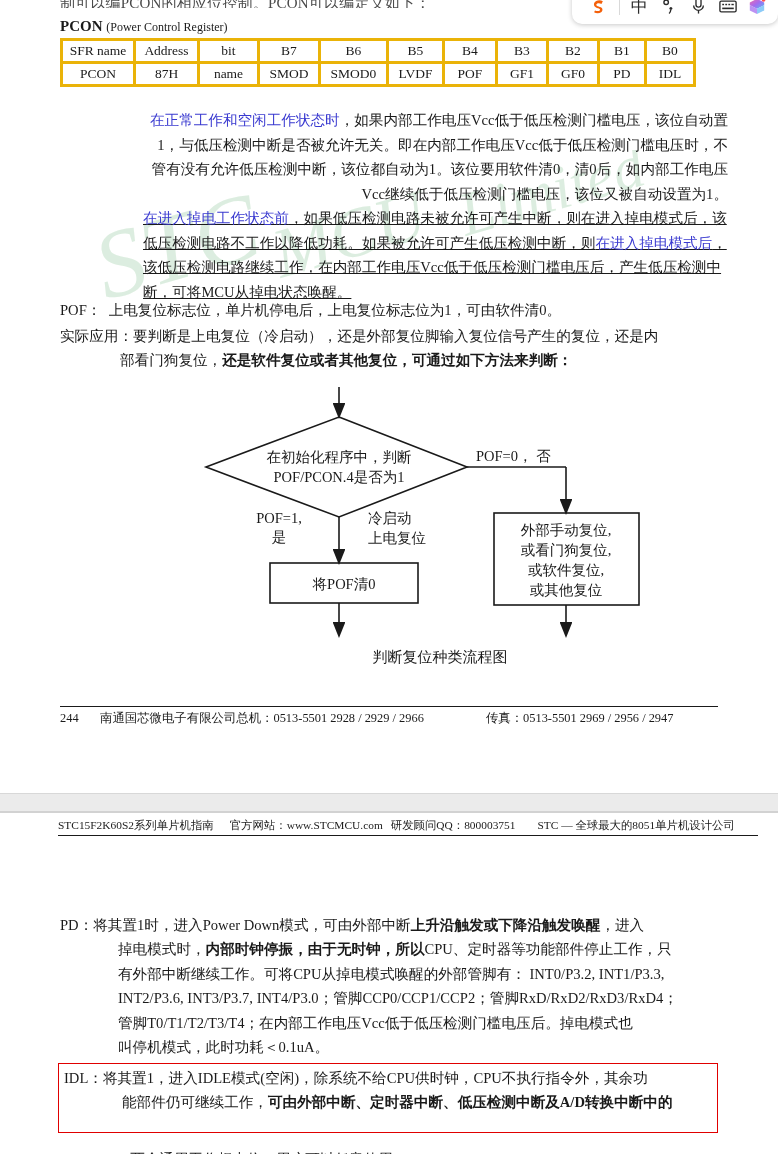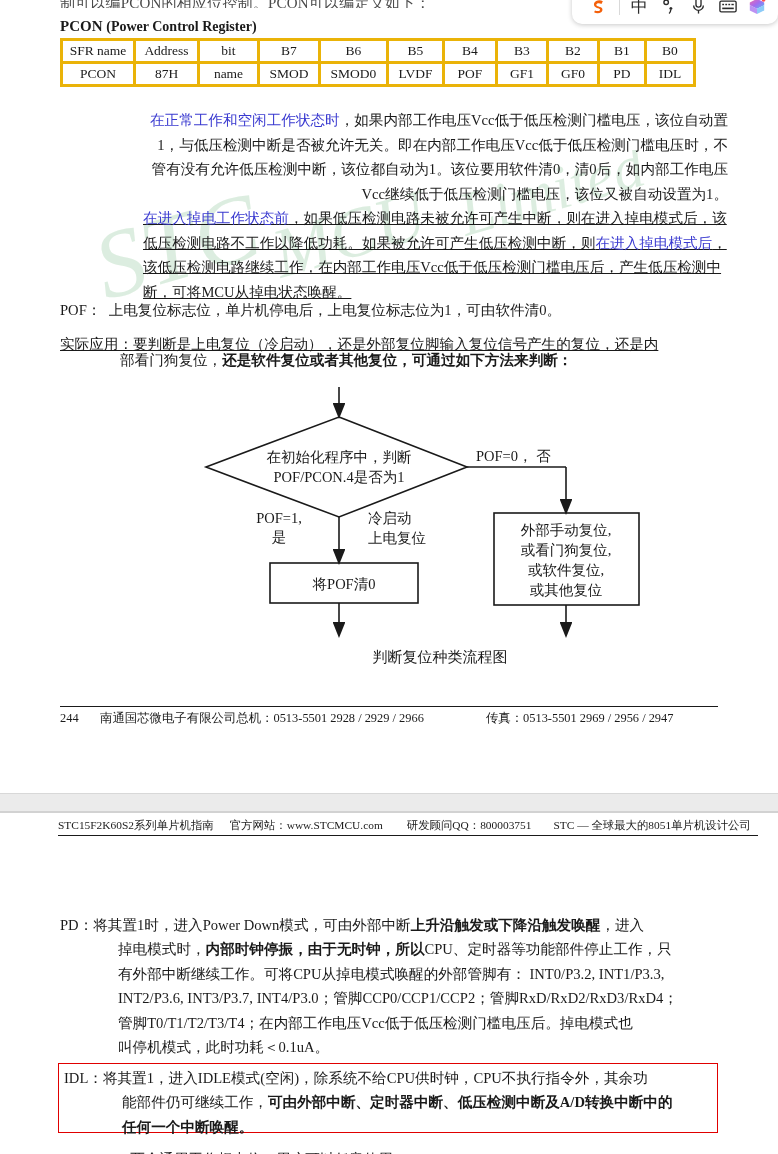--- a/index.html
+++ b/index.html
@@ -27,21 +27,21 @@
   .line { white-space: pre; }
   .clip-top {
     position:absolute; left:60px; top:-6px; width:660px; height:14px;
     overflow:hidden; font-size:15px; color:#4a4a4a; letter-spacing:.2px;
   }
 
   .blk { position:absolute; }
 
   
   #reg-title { left:60px; top:18px; font-size:15px; font-weight:bold; }
-  #reg-title .sub { font-weight:bold; font-size:14px; }
+  #reg-title .sub { font-weight:normal; font-size:12px; }
 
   
   #pcon-table {
     position:absolute; left:60px; top:38px;
     border-collapse: collapse;
     font-size:13.5px;
     table-layout: fixed;
   }
   #pcon-table td {
     border:3px solid #eab308;
@@ -64,21 +64,21 @@
 
   
   .para { font-size:14.6px; line-height:24.5px; }
   .blue { color:#3a3ad0; }
   .bold { font-weight:bold; }
 
   #lvdf-lead   { left:60px;  top:84px;  width:700px; }
   #lvdf-p1     { left:143px; top:108px; width:585px;text-align:right; }
   #lvdf-p2     { left:143px; top:206px; width:585px;text-decoration:underline; }
   #pof-line    { left:60px;  top:298px; width:700px; }
-  #apply-lead  { left:60px;  top:332px; width:700px;text-decoration:underline; }
+  #apply-lead  { left:60px;  top:324px; width:700px; }
   #apply-l2    { left:120px; top:348px; width:640px; }
 
   
   #flow { position:absolute; left:0; top:385px; width:712px; height:300px; }
   #flow svg { display:block; }
   .fcText {
     font-family:"Liberation Serif","DejaVu Serif",serif;
     font-size:14.5px; fill:#1a1a1a;
   }
   .fcCaption {
@@ -100,21 +100,21 @@
   #foot-row .tel  { display:inline-block; }
   #foot-row .fax  { display:inline-block; margin-left:62px; }
 
   
   #hdr-row {
     position:absolute; left:58px; top:5px; width:700px;
     font-size:11.4px; white-space:nowrap; color:#1a1a1a;
   }
   #hdr-row span { display:inline-block; }
   #hdr-row .h2 { margin-left:16px; }
-  #hdr-row .h3 { margin-left:24px; }
+  #hdr-row .h3 { margin-left:8px; }
   #hdr-row .h4 { margin-left:22px; }
   #hdr-rule {
     position:absolute; left:58px; top:22px; width:700px;
     border-top:1.4px solid #1a1a1a;
   }
 
   
   #pd-lead  { left:60px;  top:100px; width:700px; }
   #pd-body  { left:118px; top:124px; width:640px; }
 
@@ -372,19 +372,18 @@
   </div>
 
   <div id="idl-box"></div>
   <div class="blk para" id="idl-lead">
     <span>IDL：</span><span>将其置1，进入IDLE模式(空闲)，除系统不给CPU供时钟，CPU不执行指令外，其余功</span>
   </div>
   <div class="blk para" id="idl-body">
     <div>
       <span>能部件仍可继续工作，</span><span class="bold">可由外部中断、定时器中断、低压检测中断及A/D转换中断中的</span>
     </div>
-    <div class="bold">任何一个中断唤醒。</div>
   </div>
 
   <div class="blk para" id="gf-line">
     <span>GF1,GF0：</span><span>两个通用工作标志位，用户可以任意使用。</span>
   </div>
 </div>
 
 </body></html>

